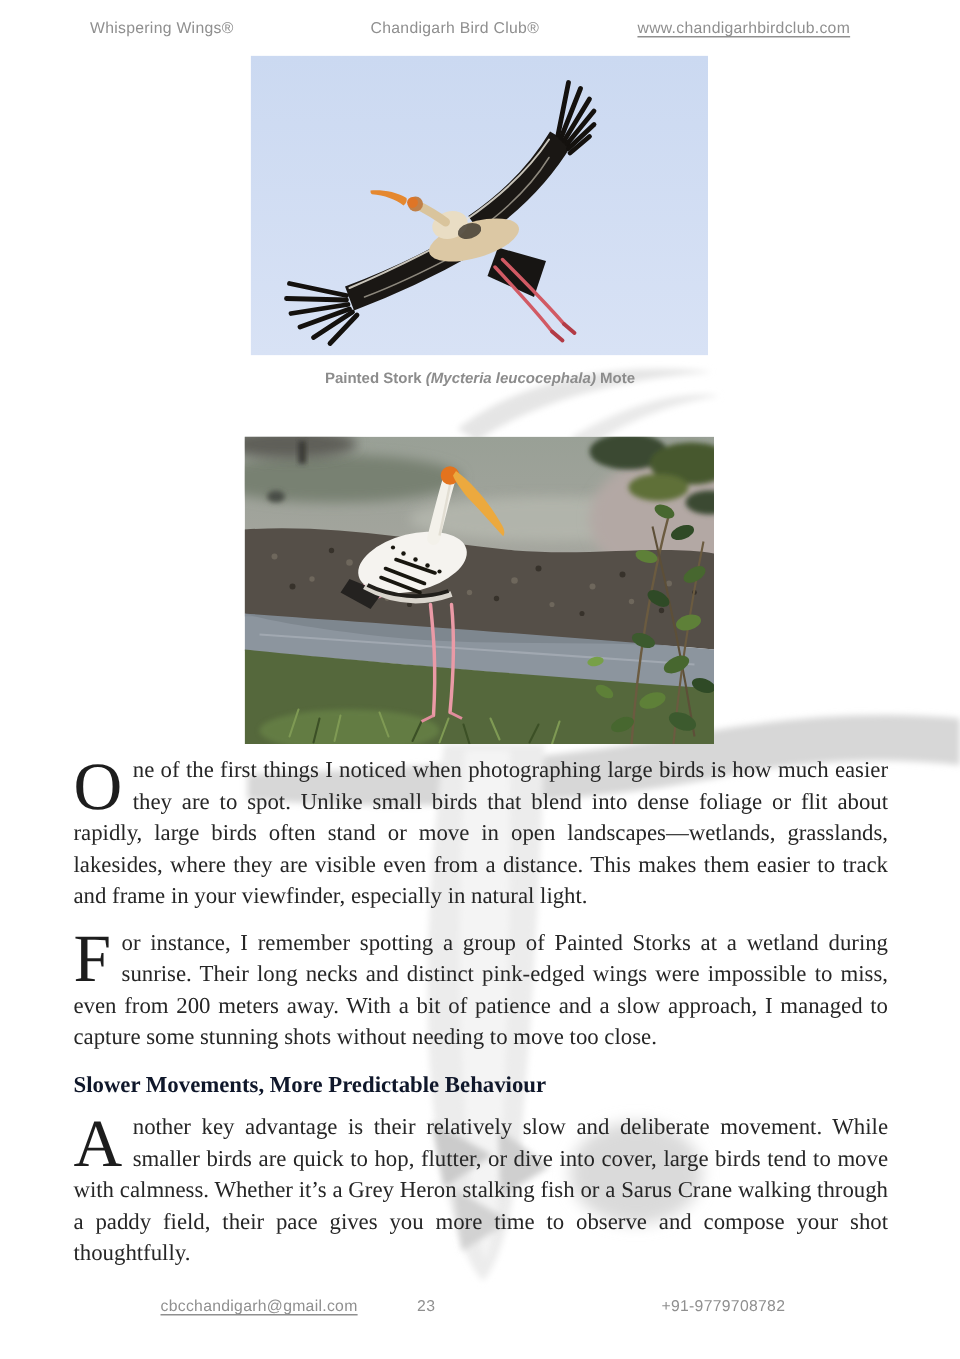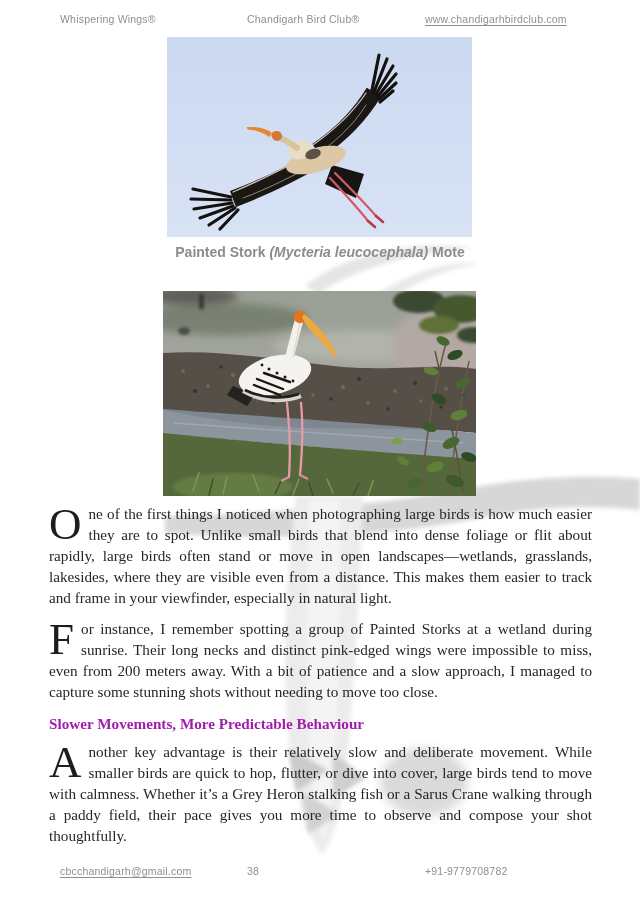--- a/index.html
+++ b/index.html
@@ -13,46 +13,46 @@
   .watermark { position:absolute; left:0; top:0; width:640px; height:906px; z-index:0; }
   
   .hf {
     position:absolute; left:60px; right:60px; display:flex; align-items:baseline;
     font-size:10.5px; color:#8f8f8f; letter-spacing:.2px; z-index:5;gap:32px;
   }
   .hf .l { width:34%; text-align:left; }
   .hf .c { width:32%; text-align:left; }
   .hf .r { width:34%; }
   .header { top:13px; }
-  .footer { top:865px; }
+  .footer { top:865px;margin-left:47px; }
   .ulink { text-decoration:underline; text-underline-offset:2px; cursor:pointer; }
   
   .photo { position:absolute; overflow:hidden; z-index:2; }
   .photo svg { display:block; }
   .photo-flying { left:167px; top:37px; width:305px; height:200px; }
   .photo-standing { left:163px; top:291px; width:313px; height:205px; }
   
   .caption {
     position:absolute; left:0; right:0; top:244px; text-align:center; z-index:3;
-    color:#8c8c8c; font-weight:bold; font-size:14px; line-height:17px;
+    color:#8c8c8c; font-weight:bold; font-size:10px; line-height:17px;
   }
   .caption .sci { font-style:italic; }
   
   .article {
     position:absolute; left:49px; width:543px; top:503px; z-index:3;
     font-family:"Liberation Serif", serif; font-size:15.2px; line-height:21px;
     color:#262626; text-align:justify;
   }
   .article p { margin:0 0 10px 0; }
   .dropcap {
     float:left; font-size:45px; line-height:36px; padding:3px 7px 0 0;
     color:#1d1d1d; font-family:"Liberation Serif", serif;
   }
   .subhead {
-    font-weight:bold; font-size:15.2px; text-align:left; margin:11px 0 7px 0; color:#a21caf;
+    font-weight:bold; font-size:15.2px; text-align:left; margin:11px 0 7px 0; color:#0f172a;
   }
 </style>
 </head>
 <body>
 
 <div class="page">
 
   <svg class="watermark" viewBox="0 0 640 906" xmlns="http://www.w3.org/2000/svg">
     <defs>
       <filter id="wmb" x="-30%" y="-30%" width="160%" height="160%">
@@ -283,17 +283,17 @@
 
   <div class="article">
     <p><span class="dropcap">O</span><span>ne of the first things I noticed when photographing large birds is how much easier they are to spot. Unlike small birds that blend into dense foliage or flit about rapidly, large birds often stand or move in open landscapes—wetlands, grasslands, lakesides, where they are visible even from a distance. This makes them easier to track and frame in your viewfinder, especially in natural light.</span></p>
     <p><span class="dropcap">F</span><span>or instance, I remember spotting a group of Painted Storks at a wetland during sunrise. Their long necks and distinct pink-edged wings were impossible to miss, even from 200 meters away. With a bit of patience and a slow approach, I managed to capture some stunning shots without needing to move too close.</span></p>
     <div class="subhead">Slower Movements, More Predictable Behaviour</div>
     <p><span class="dropcap">A</span><span>nother key advantage is their relatively slow and deliberate movement. While smaller birds are quick to hop, flutter, or dive into cover, large birds tend to move with calmness. Whether it’s a Grey Heron stalking fish or a Sarus Crane walking through a paddy field, their pace gives you more time to observe and compose your shot thoughtfully.</span></p>
   </div>
 
   <div class="hf footer">
     <span class="l ulink">cbcchandigarh@gmail.com</span>
-    <span class="c">38</span>
+    <span class="c">23</span>
     <span class="r">+91-9779708782</span>
   </div>
 
 </div>
 
 </body></html>

